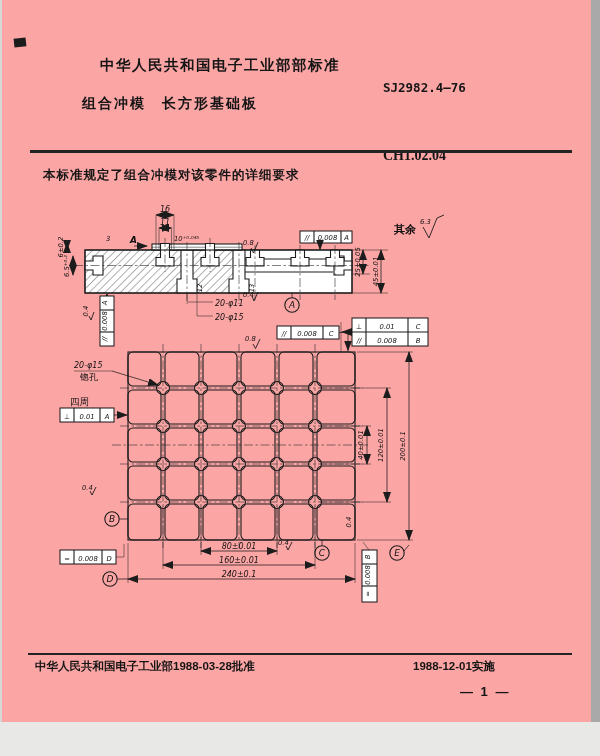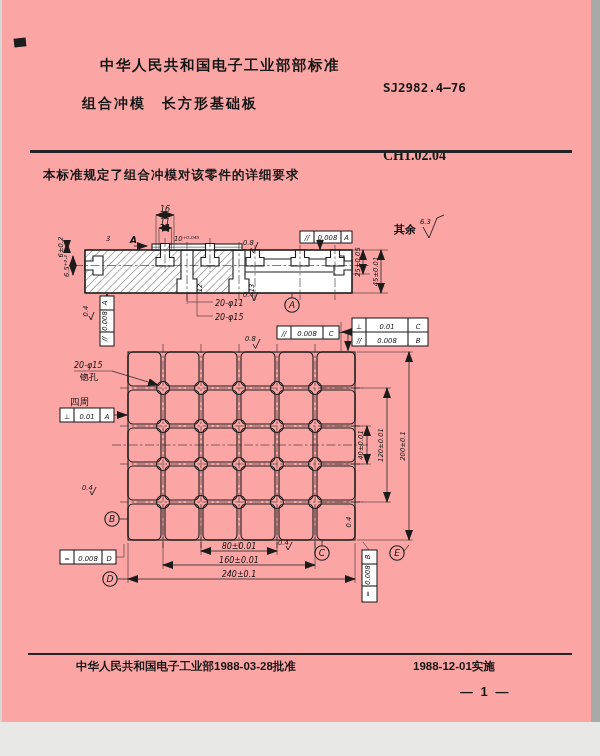--- a/index.html
+++ b/index.html
@@ -9,21 +9,21 @@
   .scan-right{position:absolute;top:0;left:591px;width:9px;height:756px;background:#a9a9a9;}
   .scan-bottom{position:absolute;left:0;top:751px;width:600px;height:3px;background:#8f8f8f;}
   .scan-left{position:absolute;left:0;top:0;width:2px;height:756px;background:#d6d6d2;}
   .scan-mark{position:absolute;left:14px;top:38px;width:12px;height:9px;background:#1c1c1c;transform:rotate(-6deg);}
   .rule{position:absolute;background:#232323;}
   .h-org{left:100px;top:56px;font-size:14.5px;font-weight:bold;letter-spacing:1.5px;}
   .h-no{left:383px;top:80px;font-size:12.5px;font-weight:bold;font-family:"DejaVu Sans Mono","DejaVu Sans",monospace;}
   .h-title{left:82px;top:95px;font-size:14px;font-weight:bold;letter-spacing:2px;}
   .h-code{left:383px;top:102px;font-size:14px;font-weight:bold;font-family:Liberation Serif, serif;margin-top:46px;}
   .intro{left:43px;top:167px;font-size:12.5px;font-weight:bold;letter-spacing:1px;}
-  .f-appr{left:35px;top:659px;font-size:11.5px;font-weight:bold;margin-left:41px;}
+  .f-appr{left:35px;top:659px;font-size:11.5px;font-weight:bold;}
   .f-eff{left:413px;top:659px;font-size:11.5px;font-weight:bold;text-align:right;}
   .f-page{left:460px;top:684px;font-size:13px;font-weight:bold;letter-spacing:2px;}
   
   .ln{stroke:#1c1c1c;stroke-width:1.1;fill:#fff;}
   .lnn{stroke:#1c1c1c;stroke-width:1.1;fill:none;}
   .thin{stroke:#2b2b2b;stroke-width:0.55;fill:none;}
   .dim{stroke:#1c1c1c;stroke-width:0.75;fill:none;}
   .cl{stroke:#2b2b2b;stroke-width:0.6;stroke-dasharray:9 2.5 2.5 2.5;fill:none;}
   .fr{fill:#fff;stroke:#141414;stroke-width:1;}
   .chk{stroke:#1c1c1c;stroke-width:0.9;fill:none;}

